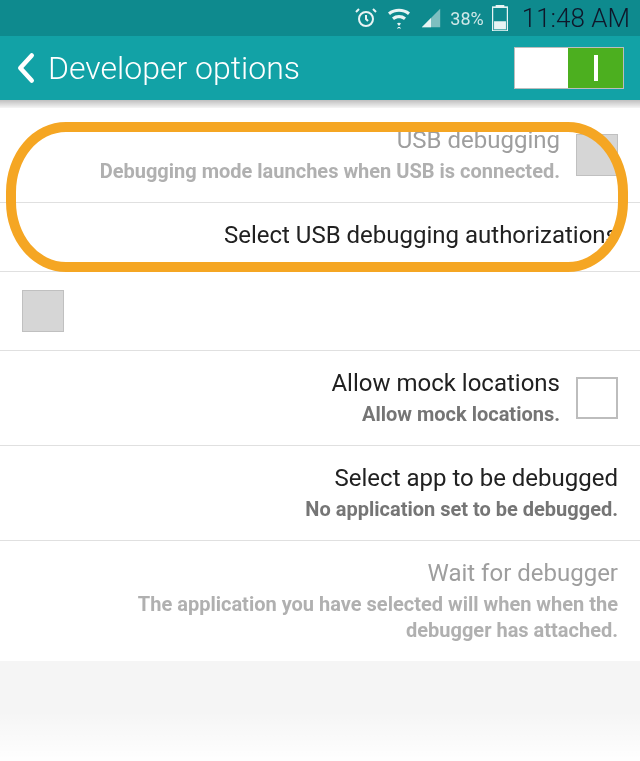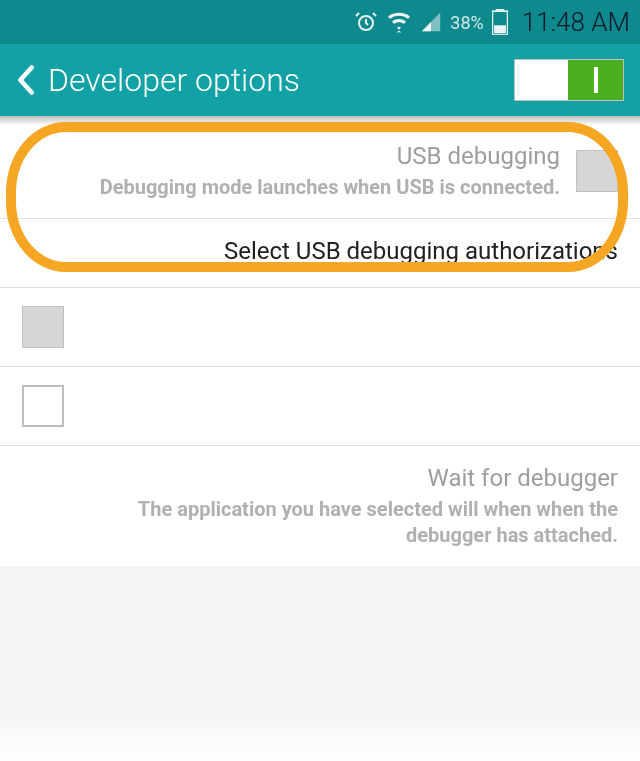--- a/index.html
+++ b/index.html
@@ -5,34 +5,34 @@
     * { margin: 0; padding: 0; box-sizing: border-box; }
     body {
       width: 640px;
       height: 761px;
       font-family: -apple-system, Roboto, Helvetica, Arial, sans-serif;
       background: #f5f5f5;
       overflow: hidden;
       position: relative;
     }
     .status-bar {
-      height: 44px;
+      height: 36px;
       background: #0e8a8e;
       display: flex;
       justify-content: flex-end;
       align-items: center;
       padding: 0 10px;
       color: #e8f4f4;
       gap: 8px;
     }
     .status-bar .icon { display: inline-flex; align-items: center; }
     .status-battery-text { font-size: 18px; color: #d0e8e8; }
     .status-time { font-size: 26px; color: #0f172a; font-weight: 300; margin-left: 6px; }
     .header {
-      height: 72px;
+      height: 64px;
       background: #12a2a6;
       display: flex;
       align-items: center;
       padding: 0 16px;
       gap: 12px;
     }
     .header .back { color: #fff; display: inline-flex; }
     .header .title { color: #fff; font-size: 32px; font-weight: 300; flex: 1; }
     .toggle {
       width: 110px;
@@ -159,23 +159,33 @@
     <div class="text">
       <div class="primary">Select USB debugging authorizations</div>
     </div>
   </div>
 
   <div class="row disabled">
     <div class="checkbox disabled"></div>
   </div>
 
   <div class="row">
+    <div class="text">
+      <div class="primary">Allow mock locations</div>
+      <div class="secondary">Allow mock locations.</div>
+    </div>
     <div class="checkbox unchecked"></div>
   </div>
 
+  <div class="row">
+    <div class="text">
+      <div class="primary">Select app to be debugged</div>
+      <div class="secondary">No application set to be debugged.</div>
+    </div>
+  </div>
 
   <div class="row disabled" style="border-bottom:none;margin-left:46px;">
     <div class="text">
       <div class="primary">Wait for debugger</div>
       <div class="secondary">The application you have selected will when when the debugger has attached.</div>
     </div>
   </div>
 
 </div>
 

